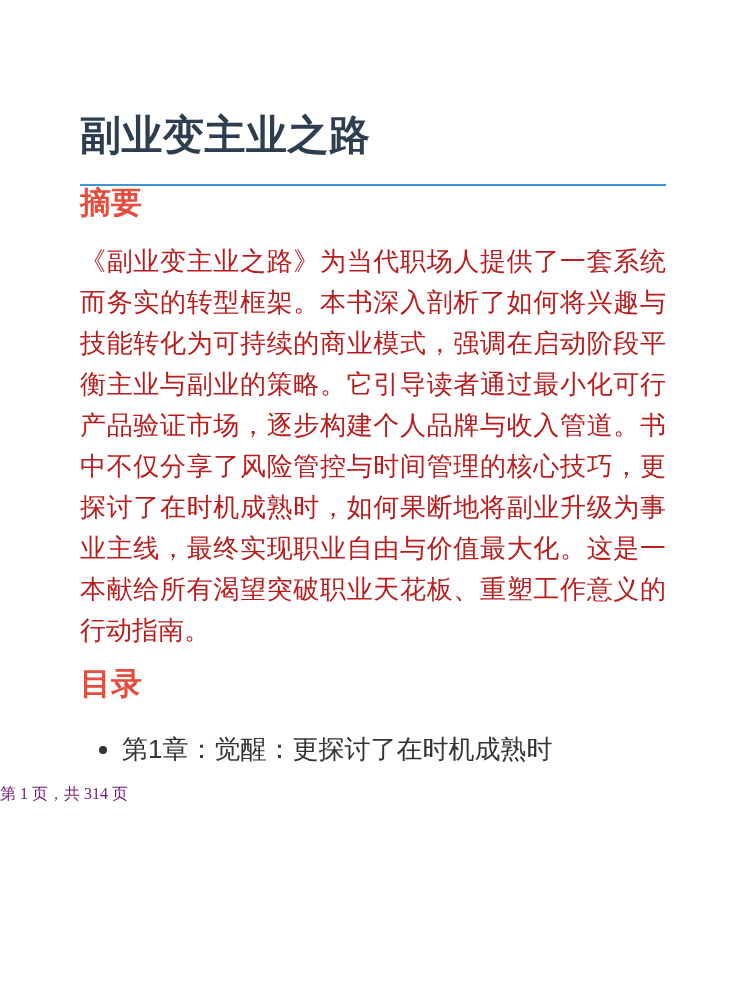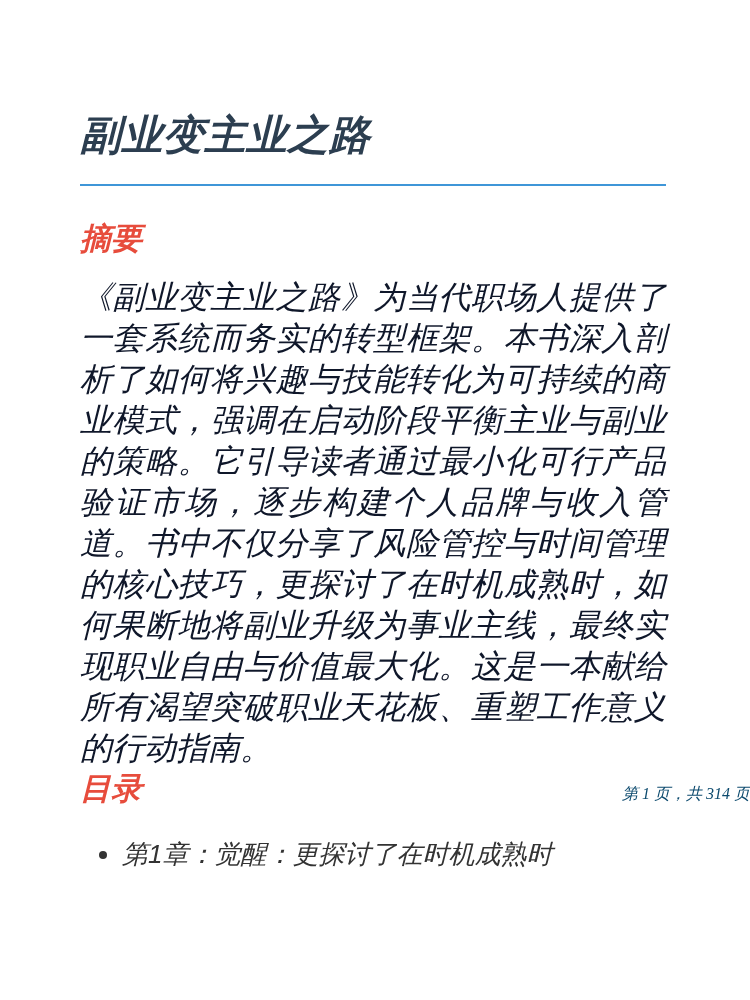--- a/index.html
+++ b/index.html
@@ -14,21 +14,20 @@
     overflow: hidden;
     font-family: "Liberation Sans", "DejaVu Sans", sans-serif;
     color: #333333;
   }
   .page {
     box-sizing: border-box;
     width: 750px;
     height: 839px;
     padding: 112px 84px 0 80px;
     position: relative;
-    font-style: italic;
   }
   .doc-title {
     margin: 0;
     font-size: 41px;
     line-height: 47px;
     font-weight: 700;
     color: #2c3e50;
     letter-spacing: 0.5px;
   }
   .title-rule {
@@ -37,28 +36,28 @@
     margin: 25px 0 0 0;
     height: 0;
   }
   .section-heading {
     margin: 0;
     font-size: 31px;
     line-height: 34px;
     font-weight: 700;
     color: #e74c3c;
   }
-  .abstract-heading { margin-top: 36px; }
+  .abstract-heading { }
   .toc-heading { }
   .abstract-text {
-    margin: 21px 0 3px 0;
-    font-size: 32px;
+    margin: 21px 0 16px 0;
+    font-size: 26px;
     line-height: 41px;
     text-align: justify;
-    color: #0f172a;
+    color: #b91c1c;
   }
   .toc-l1 {
     margin: 33px 0 0 0;
     padding: 0 0 0 42px;
     list-style: disc;
     font-size: 26px;
     color: #333333;
   }
   .toc-item-l1 {
     line-height: 31px;
@@ -70,24 +69,24 @@
   }
   .toc-item-l2 {
     line-height: 31px;
     margin-bottom: 12px;
   }
   .page-footer {
     position: absolute;
     left: 0;
     right: 0;
     bottom: 36px;
-    text-align: right;
+    text-align: left;
     font-size: 16px;
     line-height: 19px;
-    color: #0c4a6e;
+    color: #701a75;
     font-family: "Liberation Serif", "DejaVu Serif", serif;
   }
 </style>
 </head>
 <body>
 
 <div class="page">
 
   <h1 class="doc-title">副业变主业之路</h1>
 

